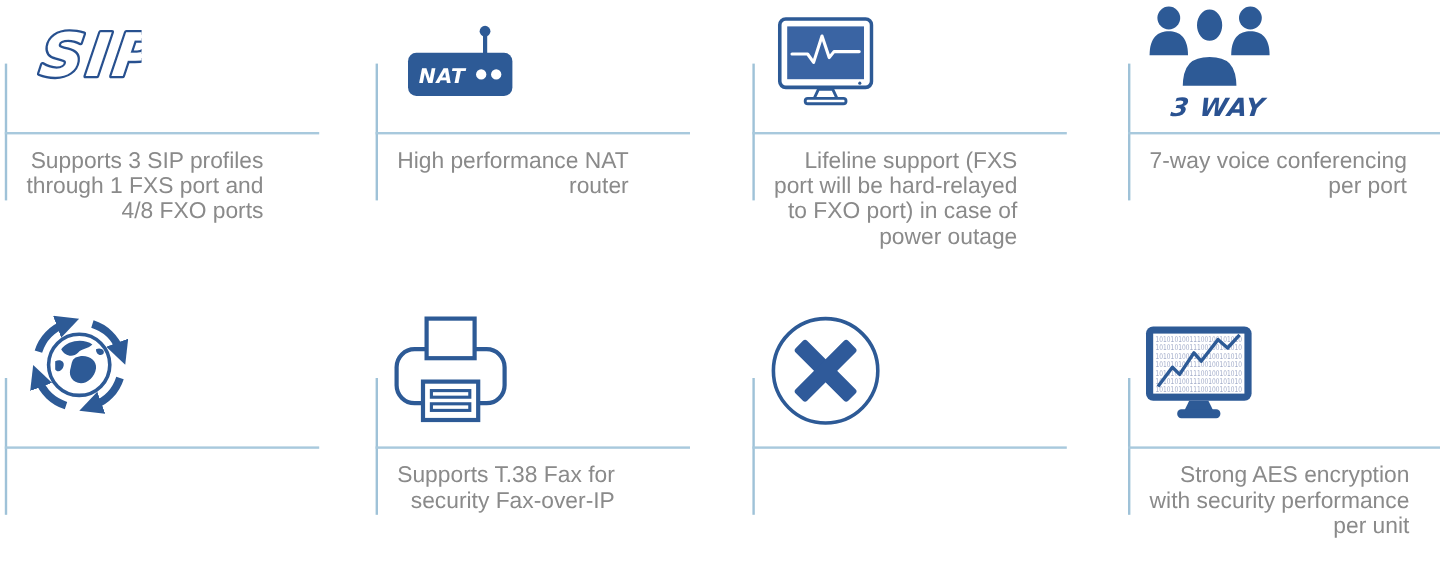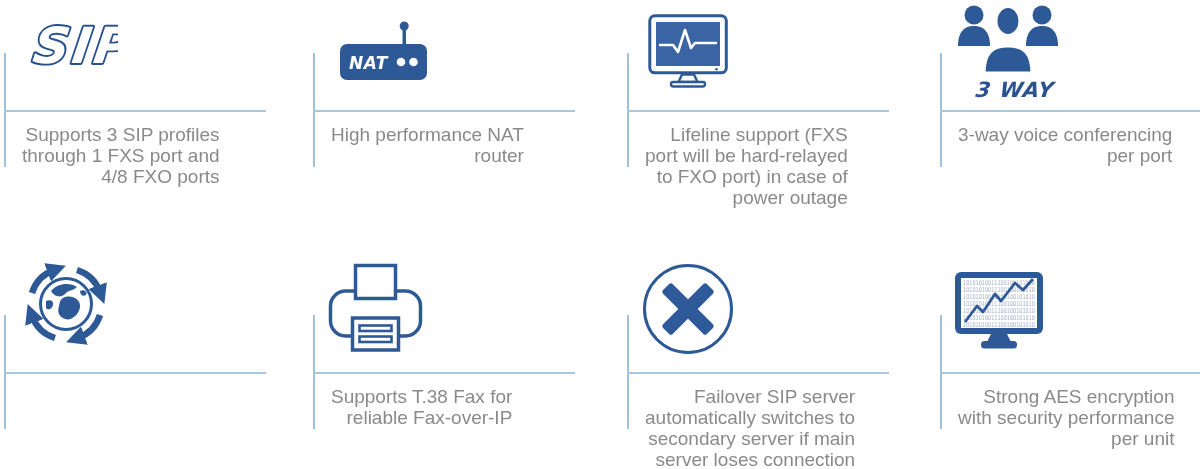--- a/index.html
+++ b/index.html
@@ -76,21 +76,21 @@
       <circle cx="22" cy="15" r="9.5" fill="#2d5a96"></circle>
       <path d="M6 46 C6 31 13 26 22 26 C31 26 38 31 38 46 Z" fill="#2d5a96"></path>
       <circle cx="90" cy="15" r="9.5" fill="#2d5a96"></circle>
       <path d="M74 46 C74 31 81 26 90 26 C99 26 106 31 106 46 Z" fill="#2d5a96"></path>
       <ellipse cx="56" cy="21" rx="13" ry="15.5" fill="#2d5a96" stroke="#ffffff" stroke-width="5"></ellipse>
       <path d="M31 74 C31 52 40 45 56 45 C72 45 81 52 81 74 Z" fill="#2d5a96" stroke="#ffffff" stroke-width="5"></path>
       <g transform="translate(23,97) skewX(-8)">
         <text x="0" y="0" font-size="21" font-weight="bold" font-style="italic" letter-spacing="1" fill="#2a5291">3 WAY</text>
       </g>
     </svg>
-    <p class="desc">3-way voice conferencing
+    <p class="desc">7-way voice conferencing
 per port</p>
   </div>
 
   <div class="cell c0 r1">
     <div class="vline"></div>
     <div class="hline"></div>
     <svg class="icon" style="left:14px;top:-6px;" width="96" height="96" viewBox="0 0 96 96">
       <defs>
         <marker id="ah" viewBox="0 0 10 10" refX="3.5" refY="5" markerWidth="3" markerHeight="3" orient="auto">
           <path d="M0 0 L10 5 L0 10 Z" fill="#2d5a96"></path>
@@ -114,37 +114,33 @@
     <div class="vline"></div>
     <div class="hline"></div>
     <svg class="icon" style="left:15px;top:0;" width="95" height="92" viewBox="0 0 95 92">
       <rect x="2.5" y="29" width="90" height="45" rx="15" fill="#ffffff" stroke="#2d5a96" stroke-width="3.5"></rect>
       <rect x="27.5" y="3.5" width="40" height="33" fill="#ffffff" stroke="#2d5a96" stroke-width="3.5"></rect>
       <rect x="24.5" y="56" width="46" height="32" fill="#ffffff" stroke="#2d5a96" stroke-width="3.5"></rect>
       <rect x="31.5" y="63.5" width="32" height="5.5" fill="none" stroke="#2d5a96" stroke-width="2.6"></rect>
       <rect x="31.5" y="74.5" width="32" height="5.5" fill="none" stroke="#2d5a96" stroke-width="2.6"></rect>
     </svg>
     <p class="desc">Supports T.38 Fax for
-reliable Fax-over-IP</p>
+security Fax-over-IP</p>
   </div>
 
   <div class="cell c2 r1">
     <div class="vline"></div>
     <div class="hline"></div>
     <svg class="icon" style="left:14px;top:0;" width="94" height="94" viewBox="0 0 94 94">
       <circle cx="47" cy="47" r="43.5" fill="#ffffff" stroke="#2d5a96" stroke-width="3"></circle>
       <g transform="rotate(45 47 47)" fill="#2f5a9a">
         <rect x="16" y="40.2" width="62" height="13.6" rx="2.5"></rect>
         <rect x="40.2" y="16" width="13.6" height="62" rx="2.5"></rect>
       </g>
     </svg>
-    <p class="desc">Failover SIP server
-automatically switches to
-secondary server if main
-server loses connection</p>
   </div>
 
   <div class="cell c3 r1">
     <div class="vline"></div>
     <div class="hline"></div>
     <svg class="icon" style="left:13px;top:8px;" width="92" height="82" viewBox="0 0 92 82">
       <rect x="2" y="2" width="88" height="62" rx="6" fill="#2d5a96"></rect>
       <rect x="8" y="8" width="76" height="50" fill="#ffffff"></rect>
       <g font-size="6.5" font-family="'DejaVu Sans Mono',monospace" fill="#a3adca">
         <text x="10" y="15" textLength="72" lengthAdjust="spacingAndGlyphs">10101010011100100101010</text>

